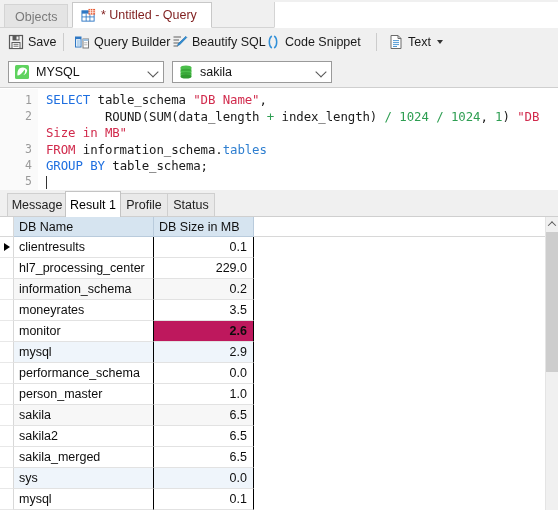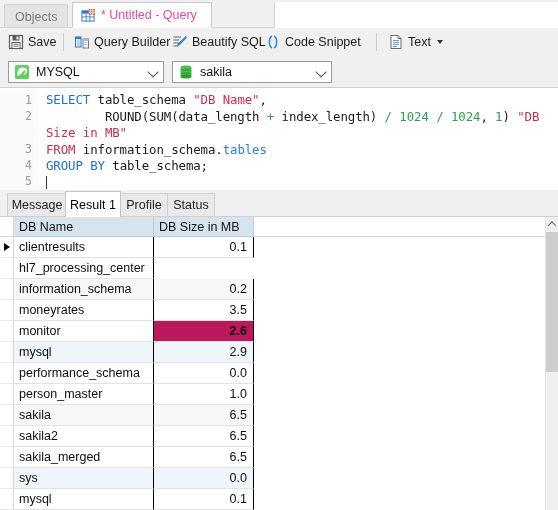--- a/index.html
+++ b/index.html
@@ -52,21 +52,21 @@
     left: 4px;
     color: #7a7a7a;
     background: #e4e4e4;
     border: 1px solid #d4d4d4;
     border-bottom: none;
     top: 4px;
     height: 24px;
   }
   .doctab.active {
     left: 72px;
-    color: #ec4899;
+    color: #7f1d1d;
     background: #ffffff;
     border: 1px solid #c8c8c8;
     border-bottom: 1px solid #ffffff;
     z-index: 3;
     padding-left: 8px;
     padding-right: 14px;
   }
   .tab-blank {
     position: absolute;
     left: 274px; top: 2px;
@@ -621,20 +621,21 @@
           <div class="rowgut">
             <div class="cur-tri"></div>
           </div>
           <div class="cell c0" style="background: rgb(255, 255, 255);">clientresults</div>
           <div class="cell c1" style="background: rgb(255, 255, 255);">0.1</div>
           <div class="row-tail"></div>
         </div>
         <div class="row" style="top: 41px;">
           <div class="rowgut"></div>
           <div class="cell c0" style="background: rgb(255, 255, 255);">hl7_processing_center</div>
+          <div class="cell c1" style="background: rgb(255, 255, 255);">229.0</div>
           <div class="row-tail"></div>
         </div>
         <div class="row" style="top: 62px;">
           <div class="rowgut"></div>
           <div class="cell c0" style="background: rgb(247, 247, 247);">information_schema</div>
           <div class="cell c1" style="background: rgb(247, 247, 247);">0.2</div>
           <div class="row-tail"></div>
         </div>
         <div class="row" style="top: 83px;">
           <div class="rowgut"></div>

